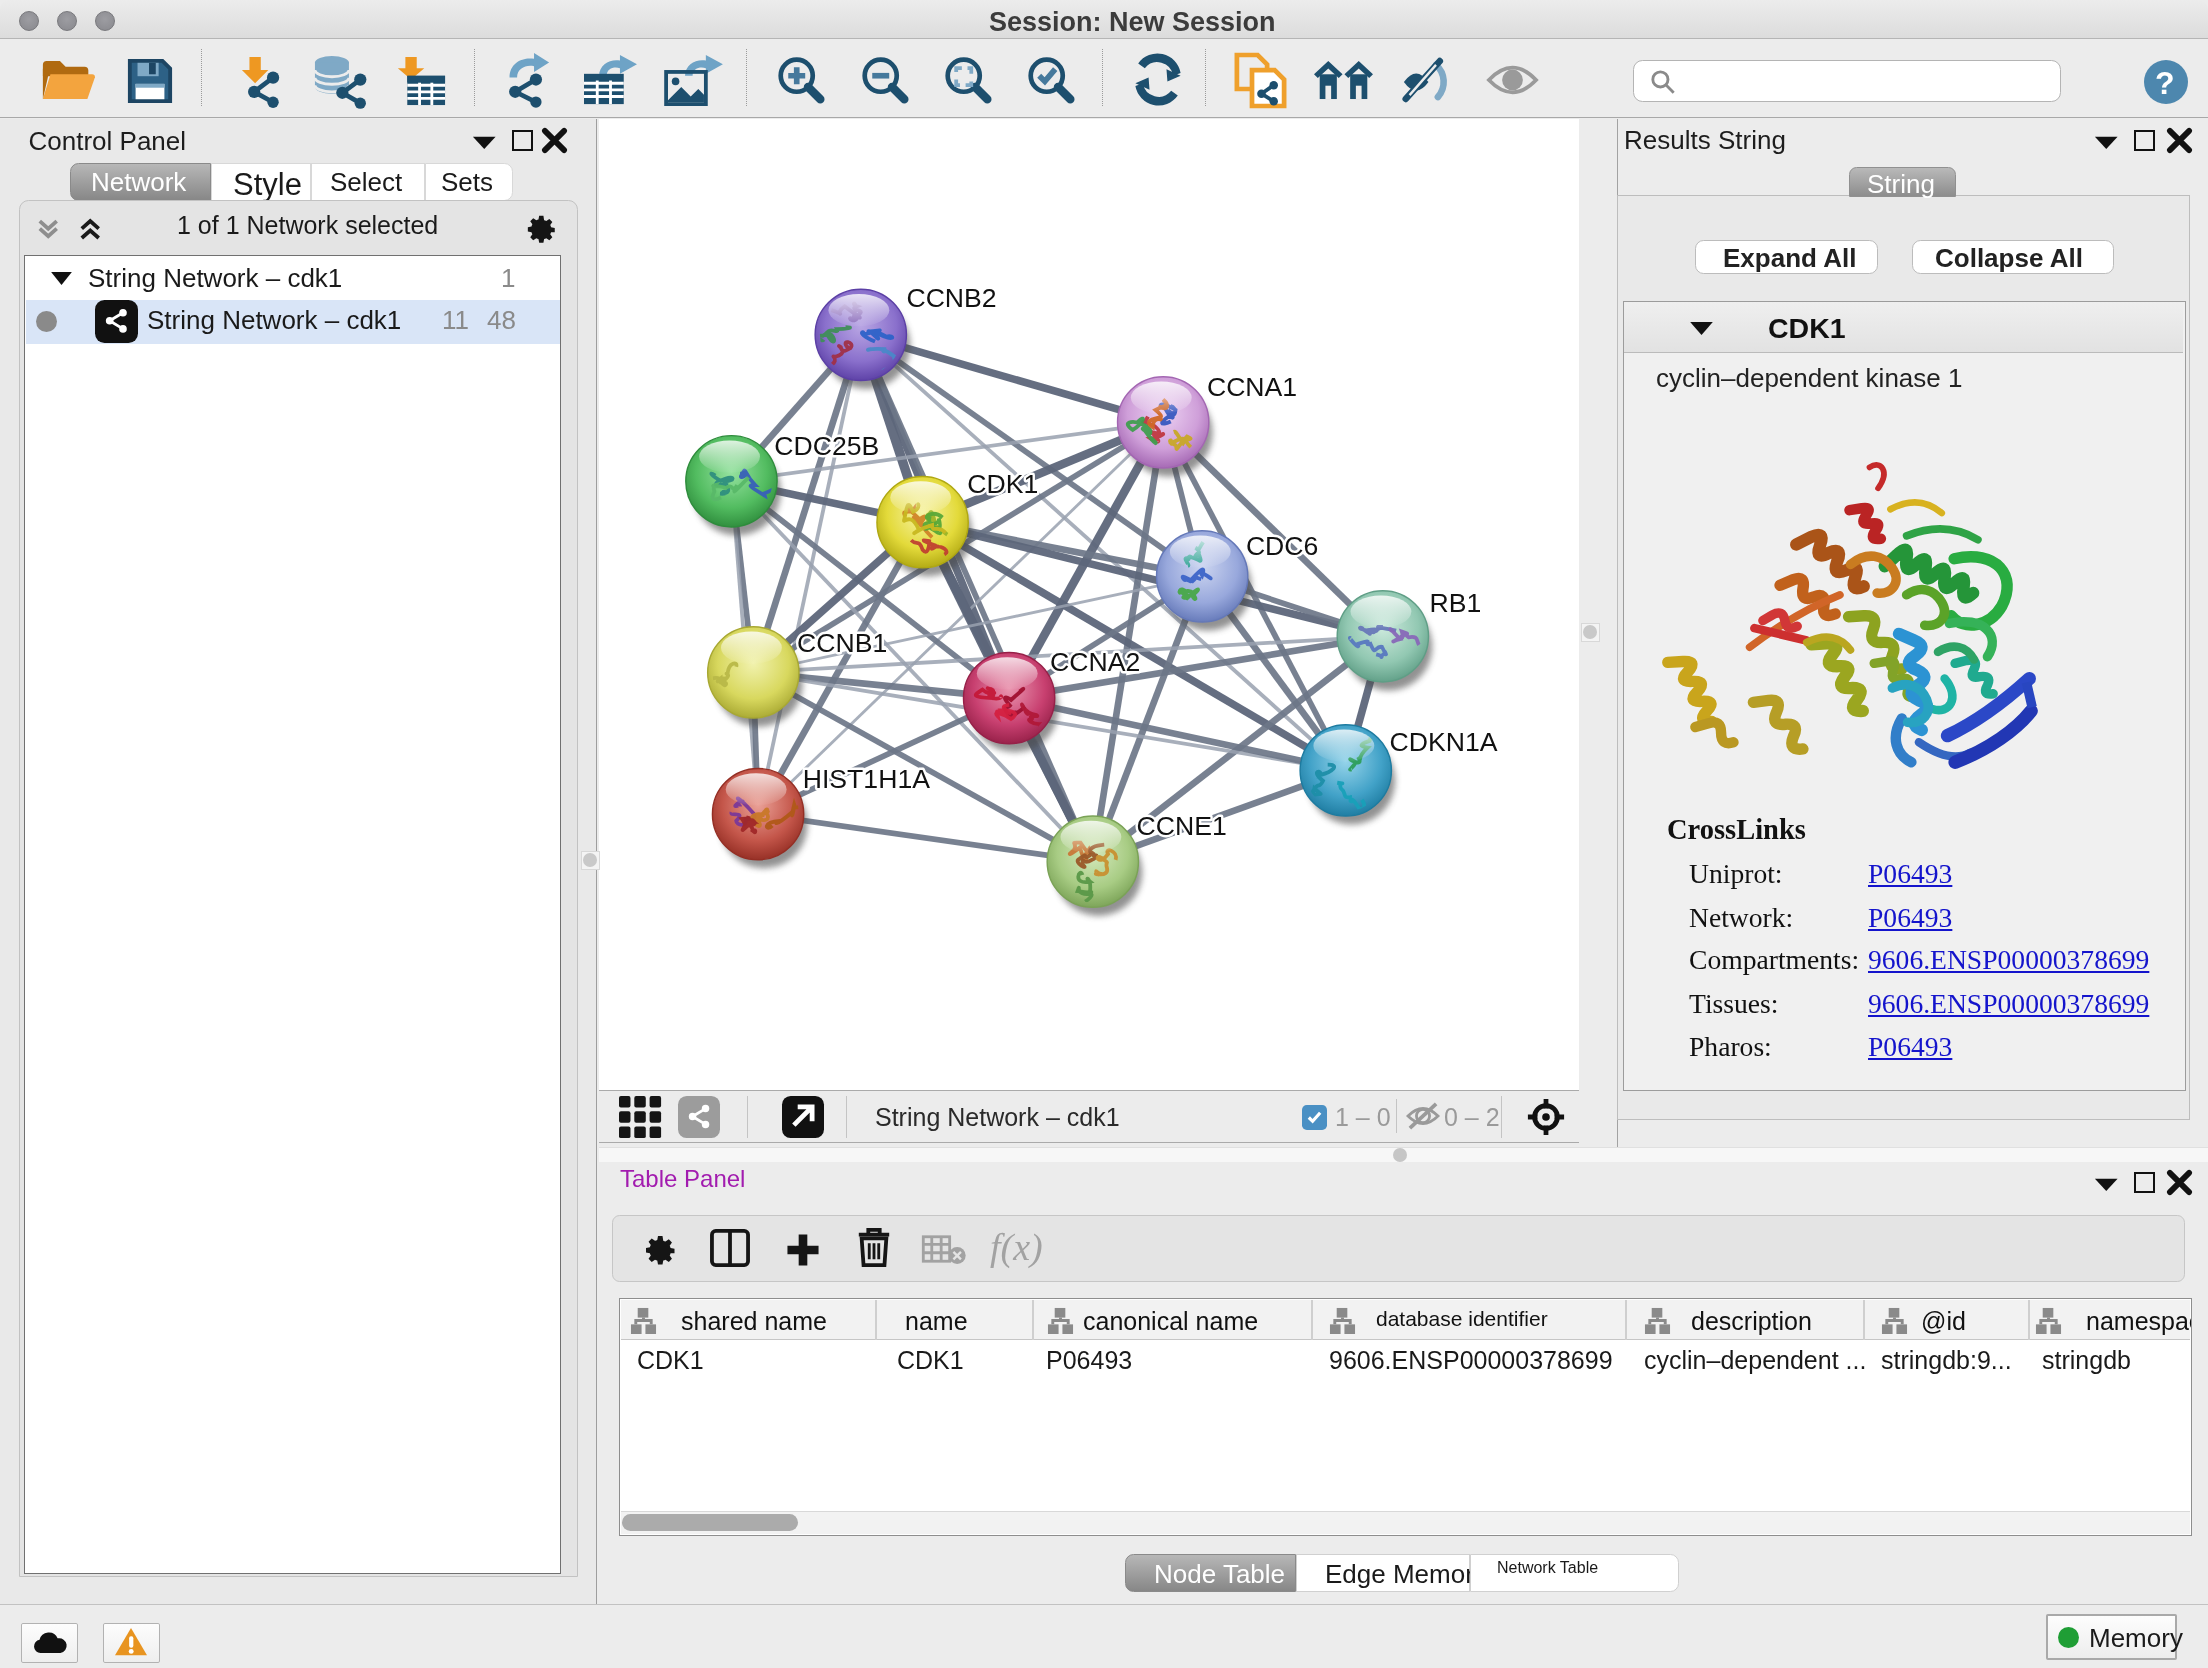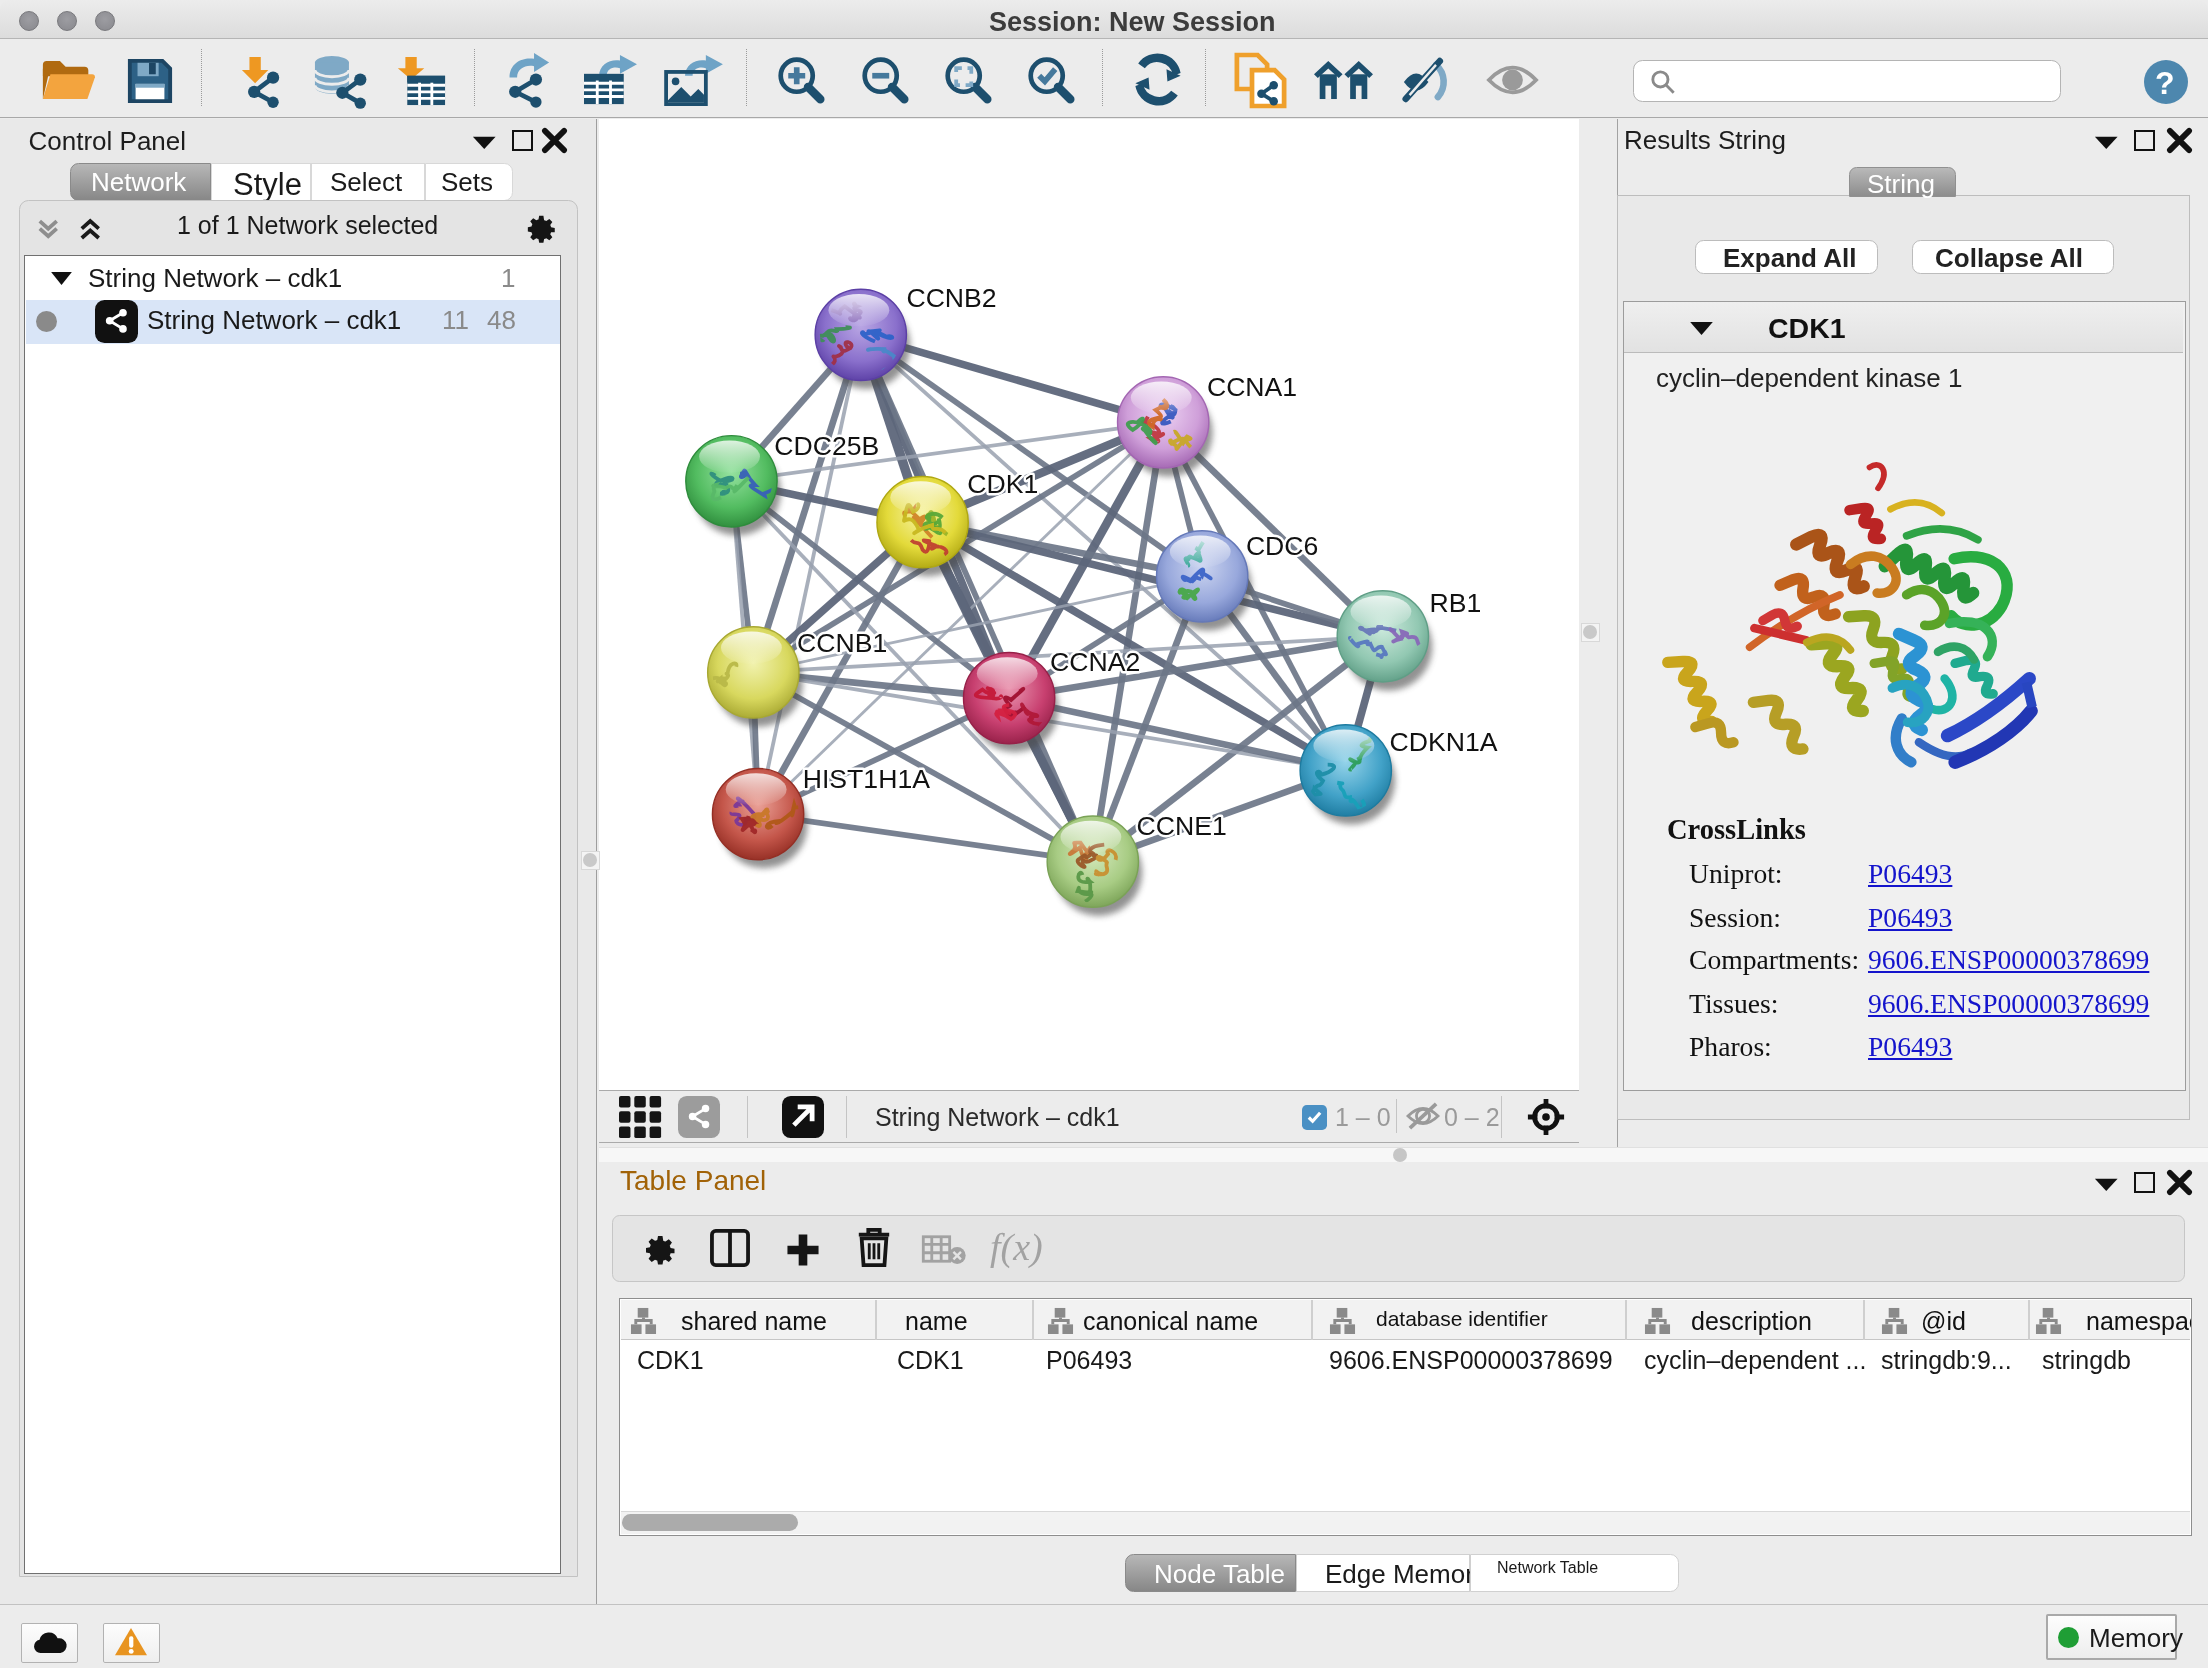--- a/index.html
+++ b/index.html
@@ -597,34 +597,34 @@
 <path d="M196 118 C214 104 230 108 240 122 C250 136 240 150 224 148" fill="none" stroke="#c87818" stroke-width="10" stroke-linecap="round"></path>
 <path d="M255 150 C270 140 284 144 292 158 C300 172 290 184 274 182" fill="none" stroke="#55a020" stroke-width="10" stroke-linecap="round"></path>
 <path d="M288 210 C304 200 318 204 326 218" fill="none" stroke="#28a060" stroke-width="9" stroke-linecap="round"></path>
 <path d="M240 248 C256 240 270 246 276 260 C282 274 272 286 256 284" fill="none" stroke="#20a0c0" stroke-width="10" stroke-linecap="round"></path>
 <path d="M150 200 C170 190 186 194 196 208" fill="none" stroke="#b8a418" stroke-width="8" stroke-linecap="round"></path>
 </g>
   </svg>
 <div class="t" style="left:1667px;top:814px;font-size:28.5px;font-weight:bold;font-family:'Liberation Serif',serif;color:#111">CrossLinks</div>
 <div class="t" style="left:1689px;top:858px;font-size:27.6px;font-family:'Liberation Serif',serif;color:#111">Uniprot:</div>
 <div class="t" style="left:1868px;top:858px;font-size:27.6px;font-family:'Liberation Serif',serif;color:#1414cc;text-decoration:underline">P06493</div>
-<div class="t" style="left:1689px;top:902px;font-size:27.6px;font-family:'Liberation Serif',serif;color:#111">Session:</div>
+<div class="t" style="left:1689px;top:902px;font-size:27.6px;font-family:'Liberation Serif',serif;color:#111">Network:</div>
 <div class="t" style="left:1868px;top:902px;font-size:27.6px;font-family:'Liberation Serif',serif;color:#1414cc;text-decoration:underline">P06493</div>
 <div class="t" style="left:1689px;top:944px;font-size:27.6px;font-family:'Liberation Serif',serif;color:#111">Compartments:</div>
 <div class="t" style="left:1868px;top:944px;font-size:27.6px;font-family:'Liberation Serif',serif;color:#1414cc;text-decoration:underline">9606.ENSP00000378699</div>
 <div class="t" style="left:1689px;top:988px;font-size:27.6px;font-family:'Liberation Serif',serif;color:#111">Tissues:</div>
 <div class="t" style="left:1868px;top:988px;font-size:27.6px;font-family:'Liberation Serif',serif;color:#1414cc;text-decoration:underline">9606.ENSP00000378699</div>
 <div class="t" style="left:1689px;top:1031px;font-size:27.6px;font-family:'Liberation Serif',serif;color:#111">Pharos:</div>
 <div class="t" style="left:1868px;top:1031px;font-size:27.6px;font-family:'Liberation Serif',serif;color:#1414cc;text-decoration:underline">P06493</div>
 
 <div class="abs" style="left:599px;top:1147px;width:1609px;height:17px;background:#f7f7f7;border-top:1px solid #e0e0e0"></div>
 <div class="abs" style="left:1393px;top:1148px;width:14.3px;height:14.3px;border-radius:50%;background:#c6c6c6"></div>
 
 <div class="abs" style="left:599px;top:1162px;width:1609px;height:441px;background:#ececec"></div>
-<div class="t" style="left:620px;top:1165px;font-size:28px;color:#a16207">Table Panel</div>
+<div class="t" style="left:620px;top:1165px;font-size:24px;color:#a21caf">Table Panel</div>
 <svg style="left:2092px;top:1176px" width="28.5" height="17" viewBox="0 0 30 18">
     <path d="M3 3 L27 3 L15 16 Z" fill="#111"></path>
   </svg>
 <div class="abs" style="left:2134px;top:1172px;width:21px;height:21px;border:2.9px solid #111"></div>
 <svg style="left:2167px;top:1170px" width="25" height="25" viewBox="0 0 26 26">
     <path d="M3 3 L23 23 M23 3 L3 23" stroke="#111" stroke-width="6" stroke-linecap="round"></path>
   </svg>
 
 <div class="abs" style="left:612px;top:1215px;width:1573px;height:67px;background:#e4e4e4;border:1.9px solid #c6c6c6;border-radius:7.6px"></div>
 <svg style="left:643px;top:1233px" width="36" height="36" viewBox="0 0 24 24">

